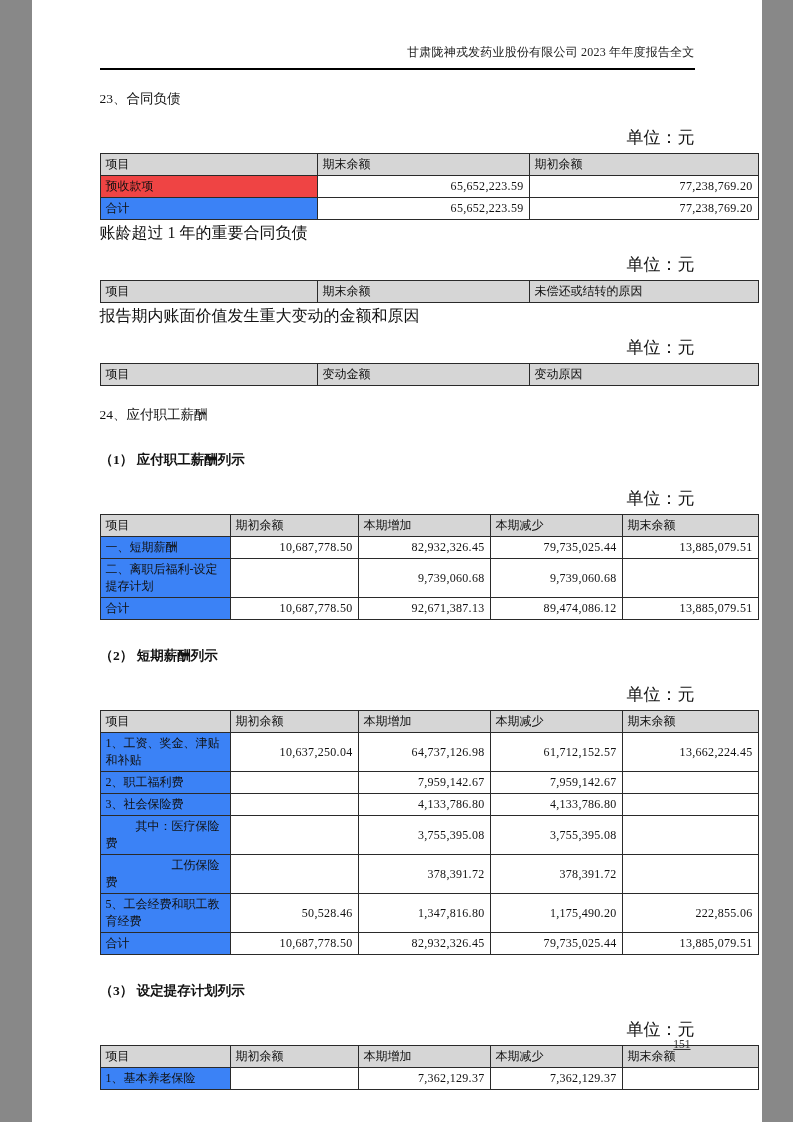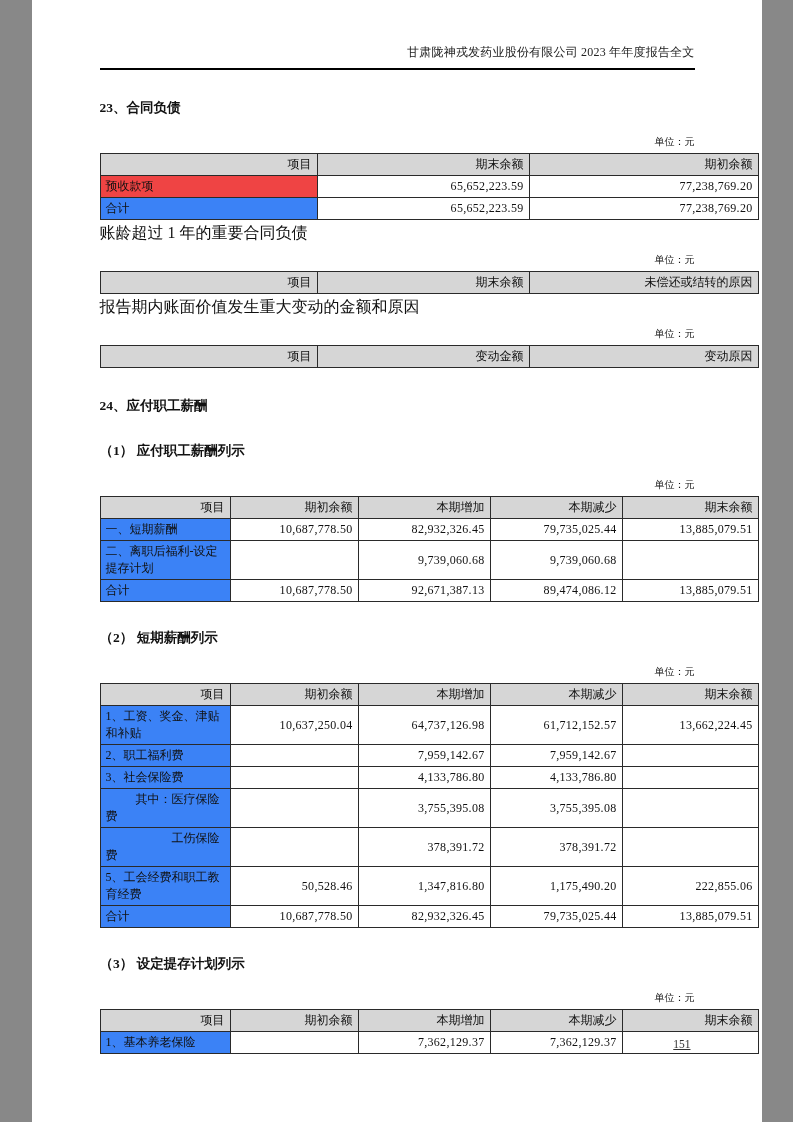--- a/index.html
+++ b/index.html
@@ -5,32 +5,32 @@
   * { margin:0; padding:0; box-sizing:border-box; }
   html,body { background:#888; }
   .page {
     position:relative; width:730px; height:1122px; margin:0 auto;
     background:#fff; font-family:"Liberation Serif","DejaVu Serif",serif;
     font-size:12px; color:#111;
   }
   .content { padding:44px 67px 0 68px; }
   .doc-header { text-align:right; font-size:12px; color:#222; letter-spacing:.2px; }
   .header-rule { border-bottom:2.5px solid #000; margin-top:7px; }
-  .h-sec { font-weight:bold; font-size:13.5px; margin-top:29px; }
+  .h-sec { font-weight:normal; font-size:13.5px; margin-top:20px; }
   .h-sub { font-weight:bold; font-size:13.5px; margin-top:27px; }
-  .unit-row { text-align:right; font-size:10px; margin-top:18px; margin-bottom:4px; }
+  .unit-row { text-align:right; font-size:17px; margin-top:18px; margin-bottom:4px; }
   .unit-tight { margin-top:9px; }
   .note { font-size:16px; margin-top:3px; }
   table.fin { width:658px; border-collapse:collapse; table-layout:fixed;
     border:1.5px solid #000; font-size:12px; }
   table.fin td, table.fin th {
     border:1px solid #2a2a2a; font-weight:normal; padding:2px 5px;
     height:22px; line-height:17px; vertical-align:middle; word-break:break-all;
   }
-  table.fin th { background:#d6d6d6; text-align:right; }
+  table.fin th { background:#d6d6d6; text-align:left; }
   td.lab { background:#3b82f6; text-align:left;margin-left:28px; }
   td.lab-plain { background:#ef4444; text-align:left; }
   td.num { text-align:right; letter-spacing:.3px; }
   td.ind1 { text-indent:30px;font-family:Liberation Serif, serif; }
   td.ind2 { text-indent:66px; }
   .page-number { position:absolute; top:1038px; right:71px; font-size:11.5px; color:#333;text-decoration:underline; }
 </style>
 </head>
 <body>
 

